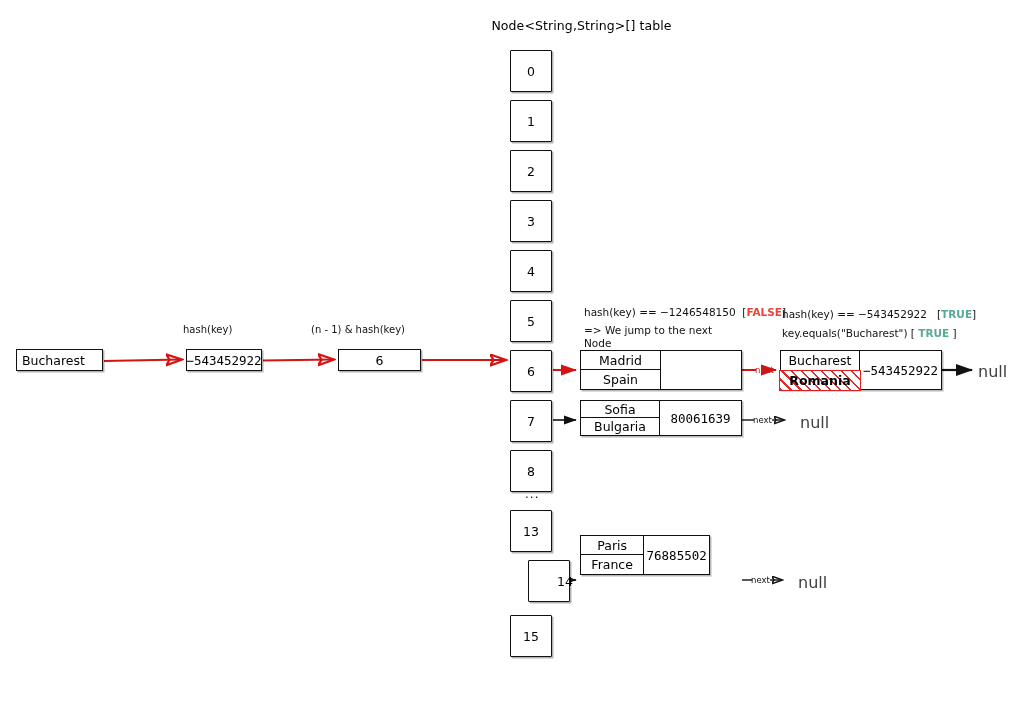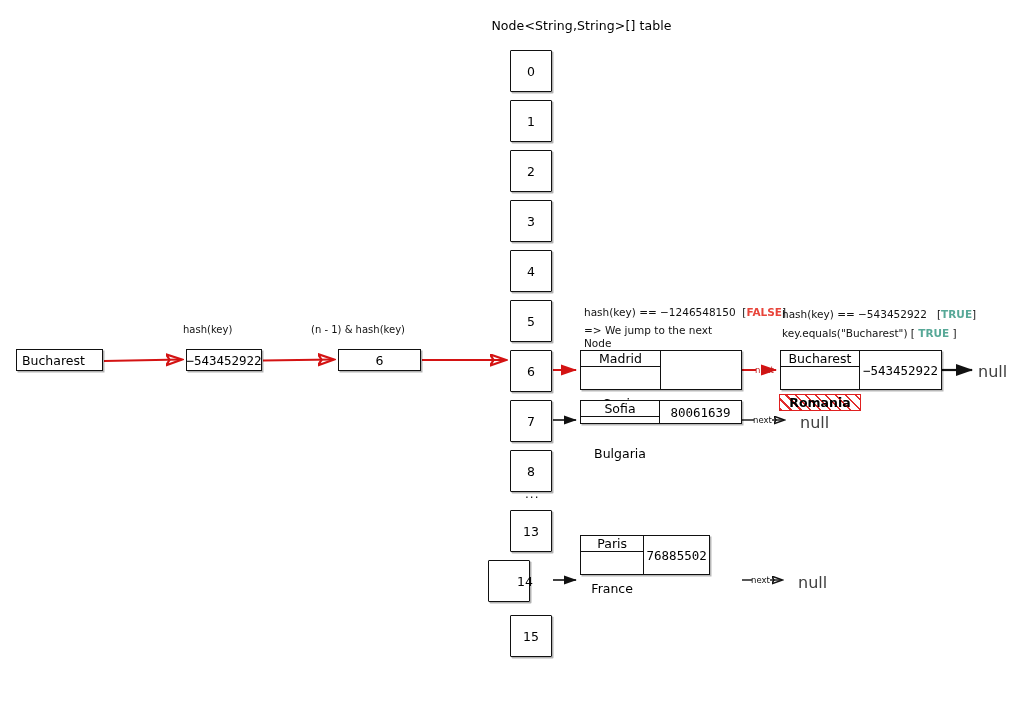--- a/index.html
+++ b/index.html
@@ -120,21 +120,20 @@
     border: 1.6px solid #111111;
     background: #ffffff;
     box-shadow: 1.5px 1.5px 0 rgba(0,0,0,0.28);
   }
   .node .kv {
     width: 80px;
     display: flex;
     flex-direction: column;
     border-right: 1.6px solid #111111;
     box-sizing: border-box;
-    gap: 29px;
   }
   .node .kv .cell {
     flex: 1 1 50%;
     display: flex;
     align-items: center;
     justify-content: center;
     font-size: 12.5px;
     box-sizing: border-box;
     white-space: nowrap;
   }
@@ -286,21 +285,21 @@
     </div>
   <div class="box slot" style="left:510px; top:450px;">
       <span>8</span>
     </div>
 
   <div class="ellipsis-dots" style="left:525px; top:490px;">...</div>
 
   <div class="box slot" style="left:510px; top:510px;">
       <span>13</span>
     </div>
-  <div class="box slot" style="left:488px; top:560px;padding-left:32px;">
+  <div class="box slot" style="left:528px; top:560px;padding-left:32px;">
       <span>14</span>
     </div>
   <div class="box slot" style="left:510px; top:615px;">
       <span>15</span>
     </div>
 
   <div class="annot" style="left:584px; top:306px;">
     <div>
       <span>hash(key) == −1246548150</span>
       <span>&nbsp;[</span><span class="bool-false">FALSE</span><span>]</span>
@@ -335,21 +334,21 @@
   <div class="node" style="left:780px; top:350px; width:162px; height:40px;">
     <div class="kv">
       <div class="cell key">Bucharest</div>
       <div class="cell value highlight">Romania</div>
     </div>
     <div class="hashcell">−543452922</div>
   </div>
 
   <div class="null-text" style="left:978px; top:362px;">null</div>
 
-  <div class="node" style="left:580px; top:400px; width:162px; height:24px;">
+  <div class="node" style="left:580px; top:400px; width:162px; height:36px;">
     <div class="kv">
       <div class="cell key">Sofia</div>
       <div class="cell value">Bulgaria</div>
     </div>
     <div class="hashcell">80061639</div>
   </div>
 
   <div class="next-label" style="left:753px; top:415px;">next</div>
 
   <div class="null-text" style="left:800px; top:413px;">null</div>

